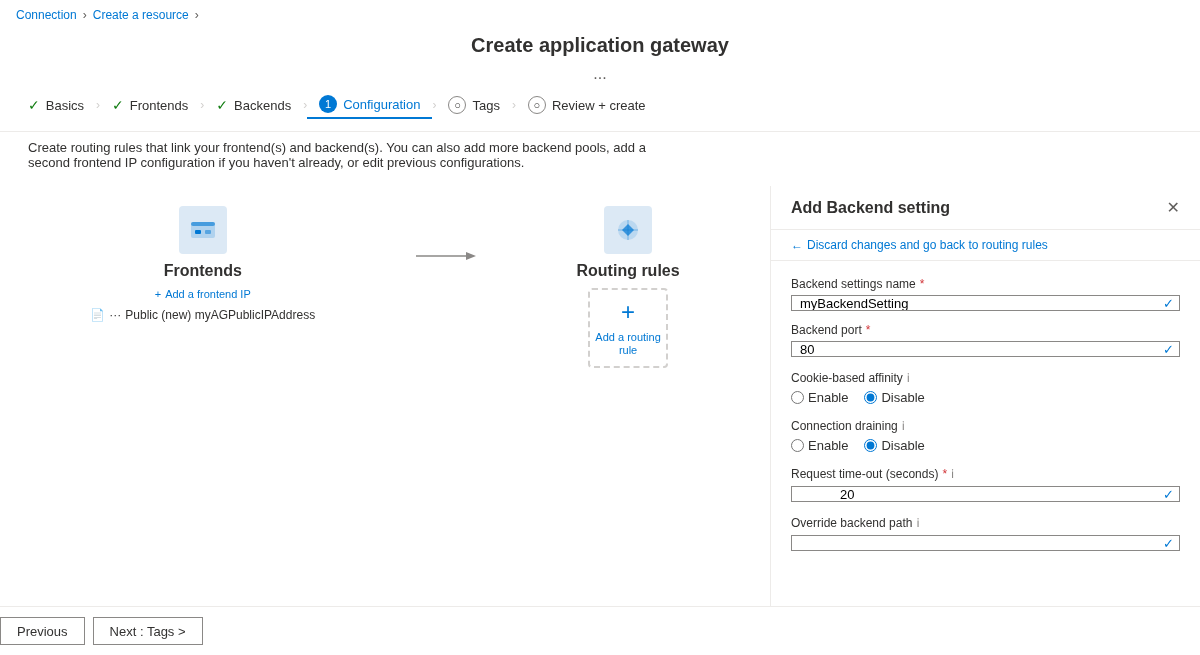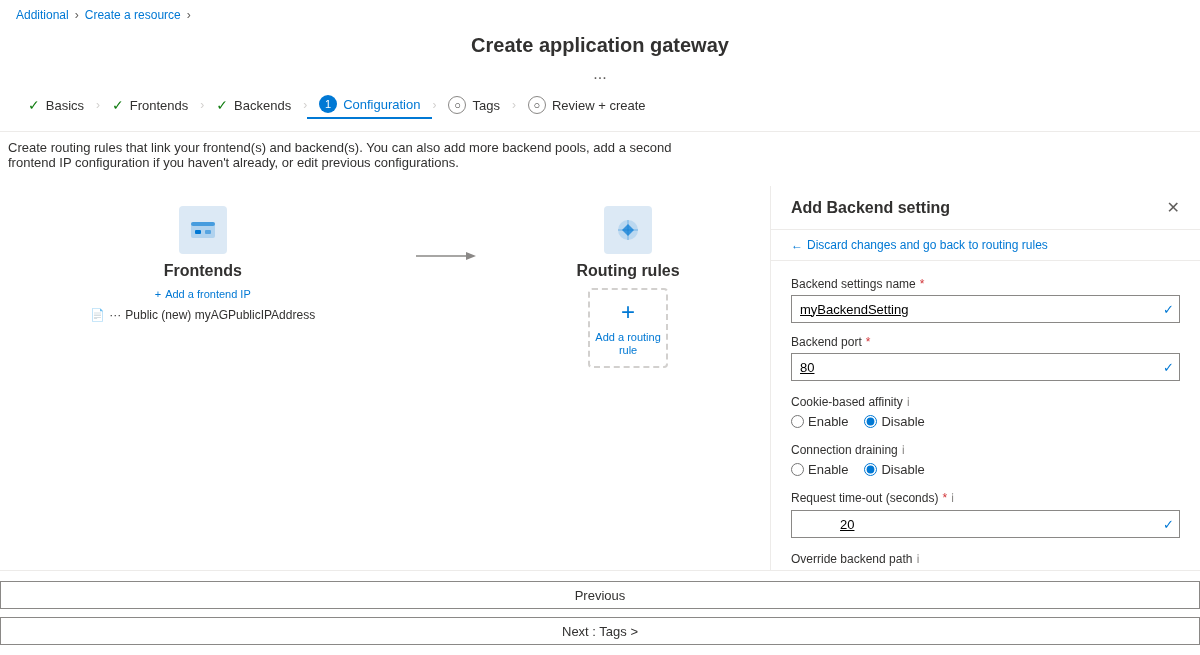--- a/index.html
+++ b/index.html
@@ -18,21 +18,21 @@
     
     .steps-nav { display: flex; align-items: center; gap: 0; padding: 0 16px 12px; border-bottom: 1px solid #edebe9; }
     .step { display: flex; align-items: center; gap: 6px; padding: 4px 12px; font-size: 13px; color: #323130; cursor: pointer; position: relative; }
     .step .check { color: #107c10; font-size: 14px; }
     .step.active { color: #0078d4; border-bottom: 2px solid #0078d4; }
     .step.active .step-circle { background: #0078d4; color: #fff; border: none; }
     .step-circle { width: 18px; height: 18px; border-radius: 50%; border: 1px solid #8a8886; display: flex; align-items: center; justify-content: center; font-size: 11px; background: #fff; }
     .step-sep { color: #d2d0ce; font-size: 12px; }
 
     
-    .desc-text { padding: 8px 8px 16px; font-size: 13px; color: #323130; max-width: 700px; }
+    .desc-text { padding: 8px 28px 16px; font-size: 13px; color: #323130; max-width: 700px; }
 
     
     .main-layout { display: flex; height: calc(655px - 130px); }
 
     
     .flow-panel { flex: 1; padding: 20px 40px; display: flex; align-items: flex-start; justify-content: space-around; }
 
     .flow-box { display: flex; flex-direction: column; align-items: center; gap: 8px; }
     .flow-icon { width: 48px; height: 48px; background: #dce9f5; border-radius: 4px; display: flex; align-items: center; justify-content: center; }
     .flow-icon svg { width: 32px; height: 32px; }
@@ -53,46 +53,46 @@
     .back-link { padding: 8px 20px; color: #0078d4; font-size: 12px; cursor: pointer; display: flex; align-items: center; gap: 4px; border-bottom: 1px solid #edebe9; }
     .back-link::before { content: '←'; }
 
     .panel-body { padding: 16px 20px; flex: 1; overflow-y: auto; }
 
     .form-row { margin-bottom: 12px; }
     .form-label { font-size: 12px; color: #323130; margin-bottom: 4px; display: flex; align-items: center; gap: 4px; }
     .form-label .required { color: #d13438; }
     .form-label .info-icon { color: #8a8886; font-size: 12px; cursor: pointer; }
 
-    .form-input { width: 100%; border: 1px solid #8a8886; padding: 4px 8px; font-size: 13px; height: 28px; outline: none; background: #fff; text-decoration: underline; }
+    .form-input { width: 100%; border: 1px solid #8a8886; padding: 4px 8px; font-size: 13px; height: 16px; outline: none; background: #fff; }
 
     .radio-group { display: flex; align-items: center; gap: 16px; }
     .radio-label { display: flex; align-items: center; gap: 4px; font-size: 13px; cursor: pointer; }
     .radio-label input[type=radio] { accent-color: #0078d4; }
 
     .section-title { font-size: 14px; font-weight: 600; color: #323130; margin: 16px 0 10px; }
 
     .panel-footer { padding: 12px 20px; border-top: 1px solid #edebe9; display: flex; gap: 8px; }
     .btn-primary { background: #0078d4; color: #fff; border: none; padding: 6px 20px; font-size: 13px; cursor: pointer; height: 30px; }
     .btn-secondary { background: #fff; color: #323130; border: 1px solid #8a8886; padding: 6px 20px; font-size: 13px; cursor: pointer; height: 30px; }
 
     
-    .bottom-nav { position: fixed; bottom: 0; left: 0; right: 0; padding: 10px 0; border-top: 1px solid #edebe9; display: flex; gap: 8px; background: #fff; flex-direction: column; }
+    .bottom-nav { position: fixed; bottom: 0; left: 0; right: 0; padding: 10px 0; border-top: 1px solid #edebe9; display: flex; gap: 8px; background: #fff; }
     .btn-nav { padding: 5px 16px; font-size: 13px; cursor: pointer; height: 28px; border: 1px solid #8a8886; background: #fff; color: #323130; }
     .btn-nav:first-child { }
 
     .input-row { display: flex; align-items: center; gap: 0; position: relative; }
     .input-row input { flex: 1; }
     .input-check { color: #0078d4; position: absolute; right: 6px; }
   </style>
 </head>
 <body>
 
 <div class="breadcrumb">
-  <a>Additional</a>
+  <a>Connection</a>
   <span>›</span>
   <a>Create a resource</a>
   <span>›</span>
 </div>
 
 <div class="page-header">
   <h1>Create application gateway</h1>
   <span class="more-icon">...</span>
 </div>
 

